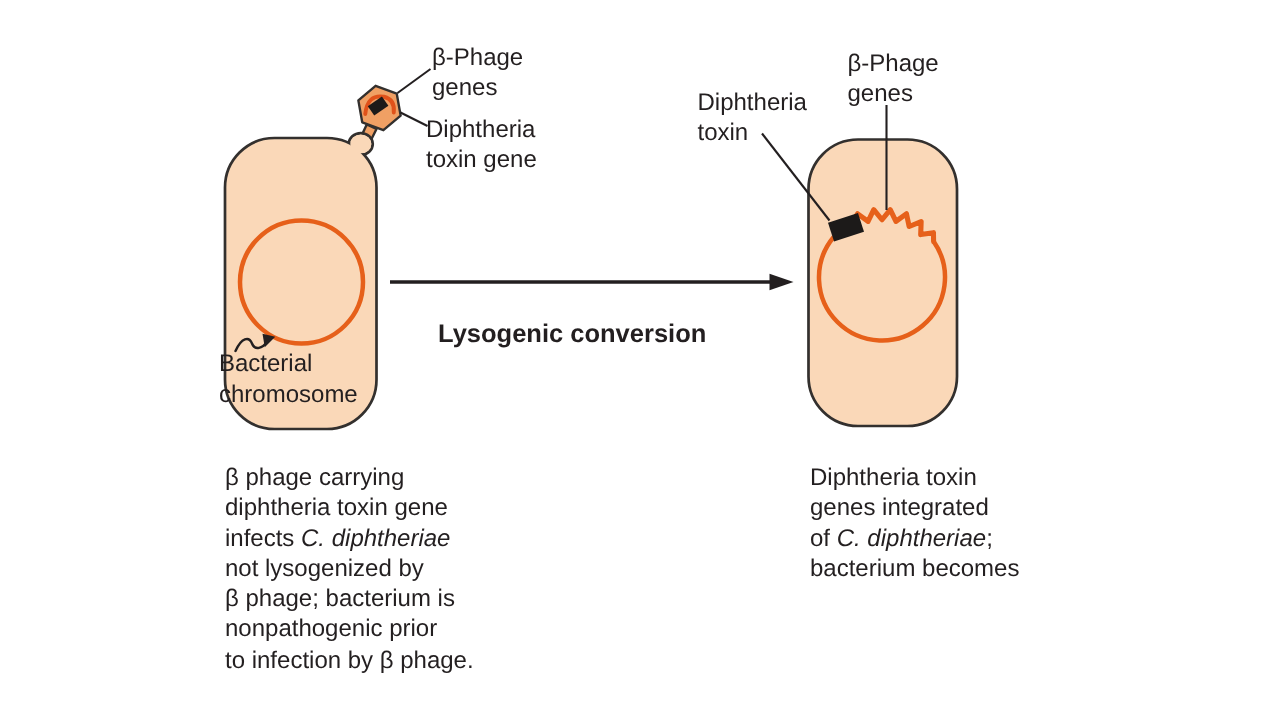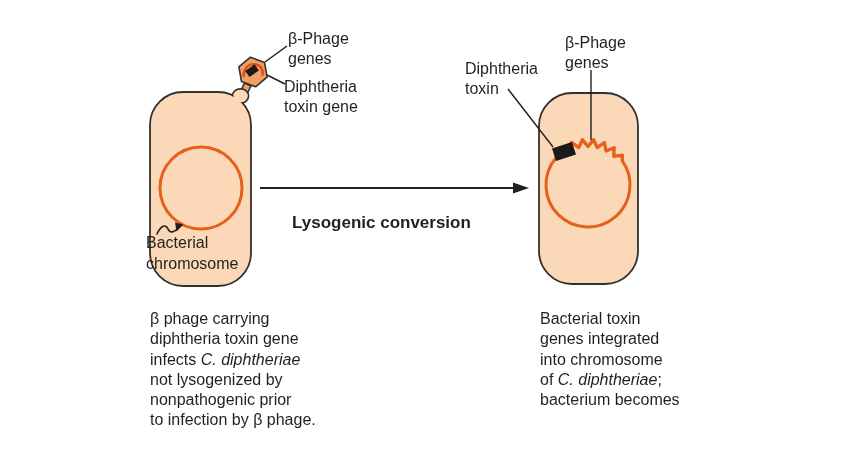--- a/index.html
+++ b/index.html
@@ -105,25 +105,25 @@
   <div class="lbl" style="left:565px;top:33px;">
     <div>β-Phage</div>
     <div>genes</div>
   </div>
 
   <div class="caption" style="left:150px;top:309px;">
     <div><span>β phage carrying</span><i></i><span></span></div>
     <div><span>diphtheria toxin gene</span><i></i><span></span></div>
     <div><span>infects </span><i>C. diphtheriae</i><span></span></div>
     <div><span>not lysogenized by</span><i></i><span></span></div>
+    <div><span>β phage; bacterium is</span><i></i><span></span></div>
     <div><span>nonpathogenic prior</span><i></i><span></span></div>
     <div><span>to infection by β phage.</span><i></i><span></span></div>
   </div>
 
   <div class="caption" style="left:540px;top:309px;">
-    <div><span>Bacterial toxin</span><i></i><span></span></div>
+    <div><span>Diphtheria toxin</span><i></i><span></span></div>
     <div><span>genes integrated</span><i></i><span></span></div>
-    <div><span>into chromosome</span><i></i><span></span></div>
     <div><span>of </span><i>C. diphtheriae</i><span>;</span></div>
     <div><span>bacterium becomes</span><i></i><span></span></div>
   </div>
 
 </div>
 
 </body></html>

